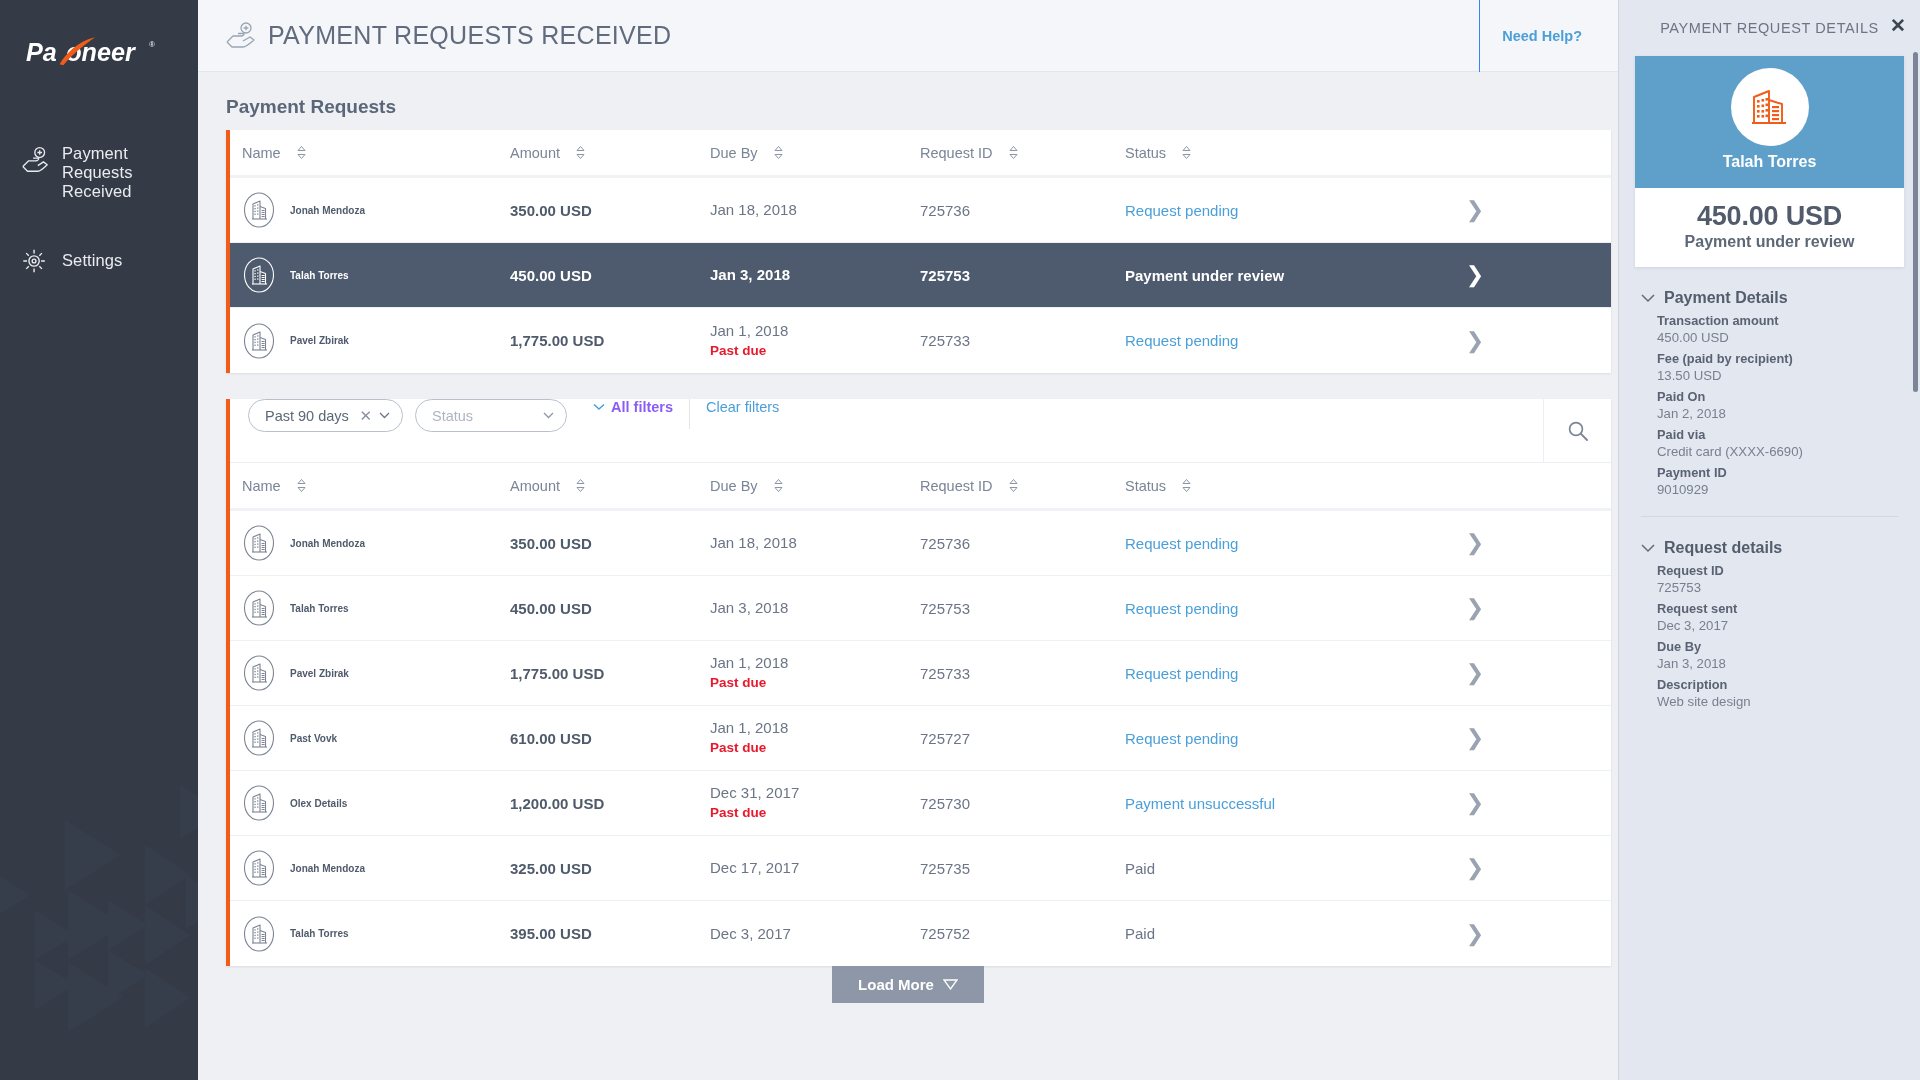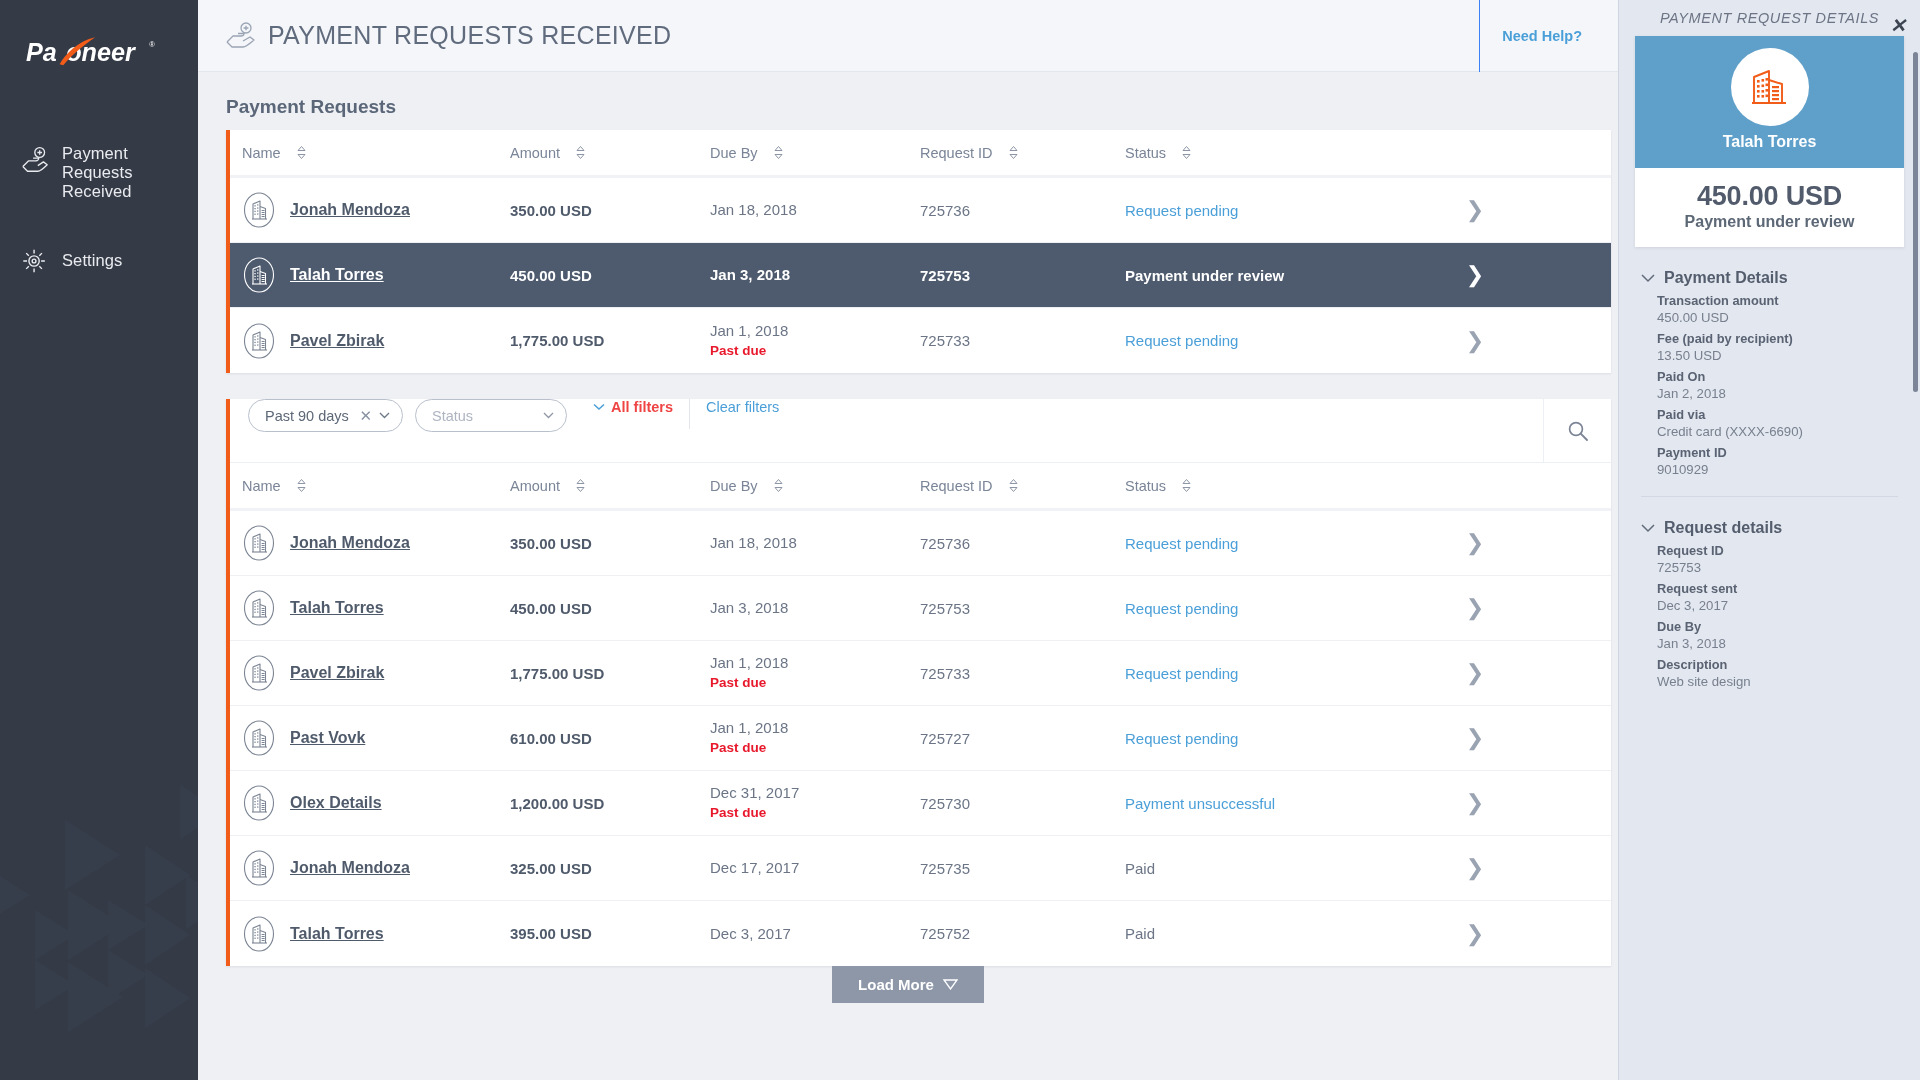--- a/index.html
+++ b/index.html
@@ -81,21 +81,21 @@
   .trow {
     display: flex; align-items: center; height: 65px;
     padding-left: 12px; border-bottom: 1px solid #eef0f3; cursor: pointer;
   }
   .trow:last-child { border-bottom: none; }
   .trow.selected { background: #4e5a6e; }
 
   .cell { font-size: 15px; color: #6b7586; }
   .cell.name-cell { display: flex; align-items: center; gap: 14px; }
   .avatar-ico { width: 34px; height: 38px; flex: 0 0 34px; }
-  .name-txt { font-weight: bold; color: #4f5a6b; font-size: 16px; text-decoration: underline; }
+  .name-txt { font-weight: bold; color: #4f5a6b; font-size: 10px; }
   .amount-txt { font-weight: bold; color: #4f5a6b; font-size: 15px; }
   .due-main { font-size: 15px; color: #6b7586; line-height: 18px; }
   .due-past { font-size: 13.5px; color: #e8192c; font-weight: bold; line-height: 18px; margin-top: 2px; }
   .reqid-txt { font-size: 15px; color: #6b7586; }
   .status-link { font-size: 15px; color: #4a9fd8; cursor: pointer; }
   .status-plain { font-size: 15px; color: #6b7586; }
   .chev { color: #9aa3b2; font-size: 22px; line-height: 1; font-weight: 300; }
 
   .trow.selected .name-txt,
   .trow.selected .amount-txt,
@@ -113,21 +113,21 @@
   }
   .pill {
     height: 33px; border: 1px solid #b9c0cc; border-radius: 17px;
     display: flex; align-items: center; padding: 0 12px 0 16px;
     font-size: 14.5px; color: #5d6877; cursor: pointer; background: #fff;
   }
   .pill.w1 { width: 155px; justify-content: space-between; }
   .pill.w2 { width: 152px; justify-content: space-between; margin-left: 12px; color: #aeb5c1; }
   .pill .x { font-size: 15px; color: #8a93a2; margin-right: 7px; }
   .filt-link {
-    margin-left: 26px; font-size: 14.5px; color: #ef4444; font-weight: bold;
+    margin-left: 26px; font-size: 14.5px; color: #8b5cf6; font-weight: bold;
     cursor: pointer; display: flex; align-items: center; gap: 6px;
   }
   .divider-v { width: 1px; height: 30px; background: #e2e6ec; margin: 0 16px; }
   .clear-link { font-size: 14.5px; color: #4a9fd8; cursor: pointer; }
   .search-box {
     position: absolute; right: 0; top: 0; height: 63px; width: 68px;
     border-left: 1px solid #eceff3; display: flex; align-items: center; justify-content: center;
     cursor: pointer;
   }
 
@@ -137,23 +137,22 @@
     padding: 10px 26px; cursor: pointer; display: flex; align-items: center; gap: 9px;
     border: none; font-family: inherit;
   }
 
   
   .rpanel {
     width: 302px; flex: 0 0 302px; height: 1080px; background: #e3e7ef;
     border-left: 1px solid #cfd5e0; position: relative; overflow: hidden;
   }
   .rhead {
-    height: 36px; display: flex; align-items: center; justify-content: center;
+    height: 56px; display: flex; align-items: center; justify-content: center;
     position: relative;
-    font-style: italic;
   }
   .rhead-title { font-size: 14.5px; color: #6c7485; letter-spacing: .6px; }
   .rclose { position: absolute; right: 14px; top: 16px; font-size: 19px; color: #3d4452; cursor: pointer; font-weight: bold; line-height: 1; }
 
   .rcard { margin: 0 16px; box-shadow: 0 1px 3px rgba(60,70,90,.13); }
   .rcard-top {
     background: #5fa0ca; height: 132px; display: flex; flex-direction: column;
     align-items: center; padding-top: 12px;
   }
   .rc-circle {

